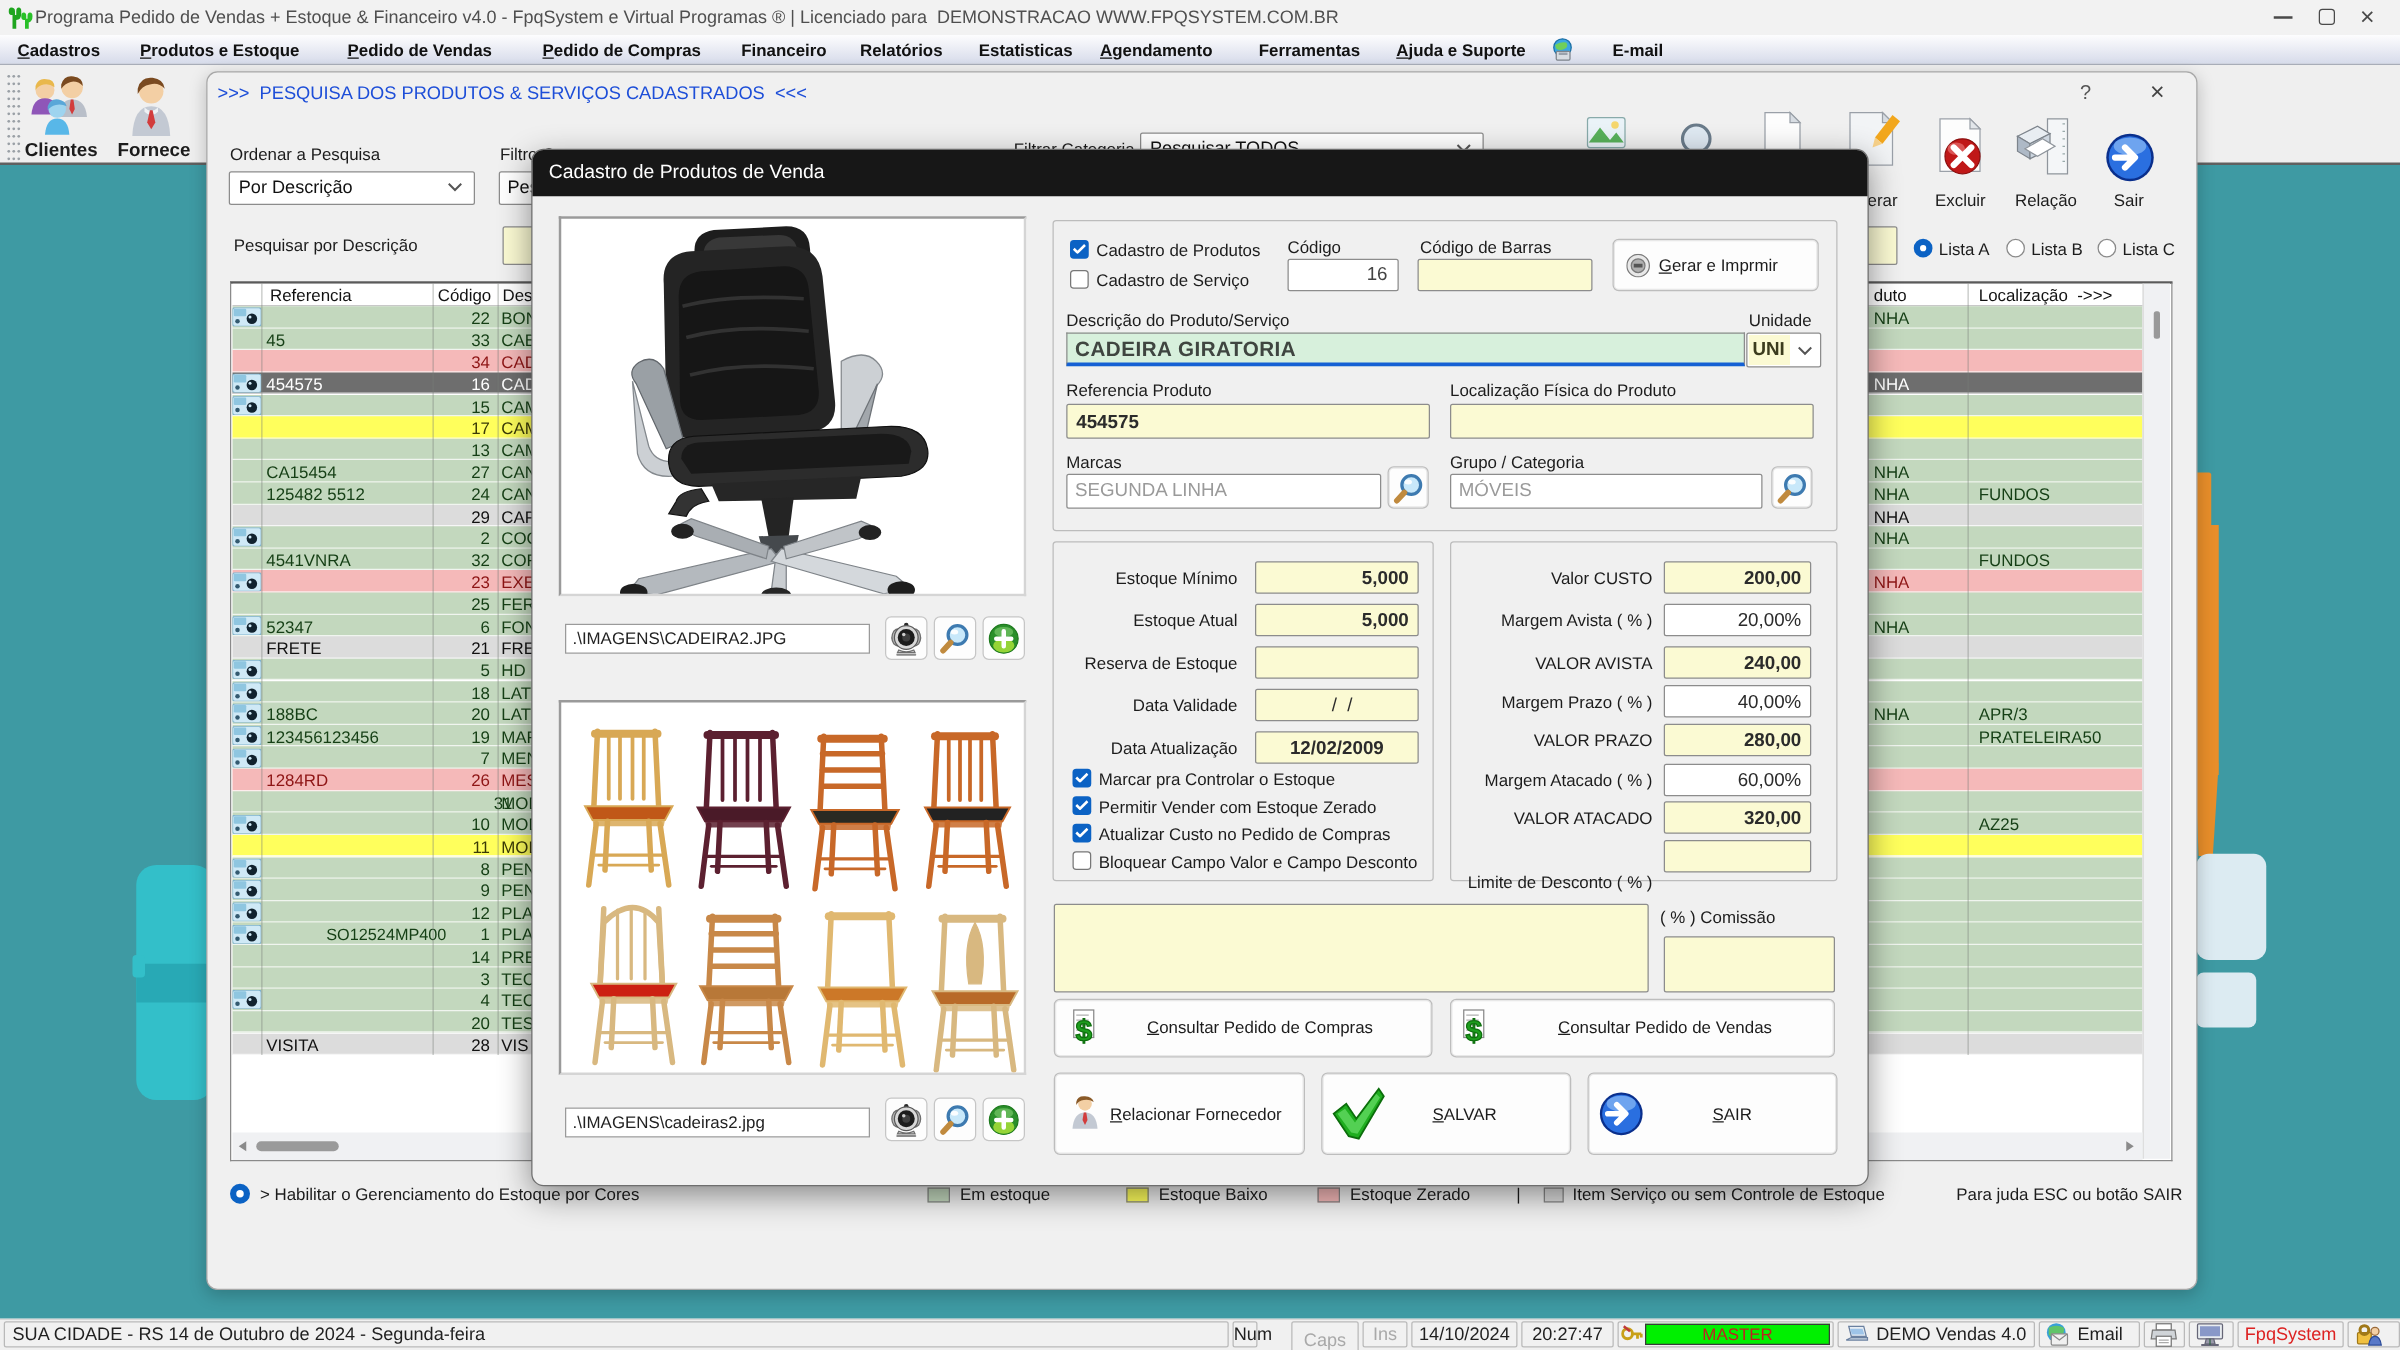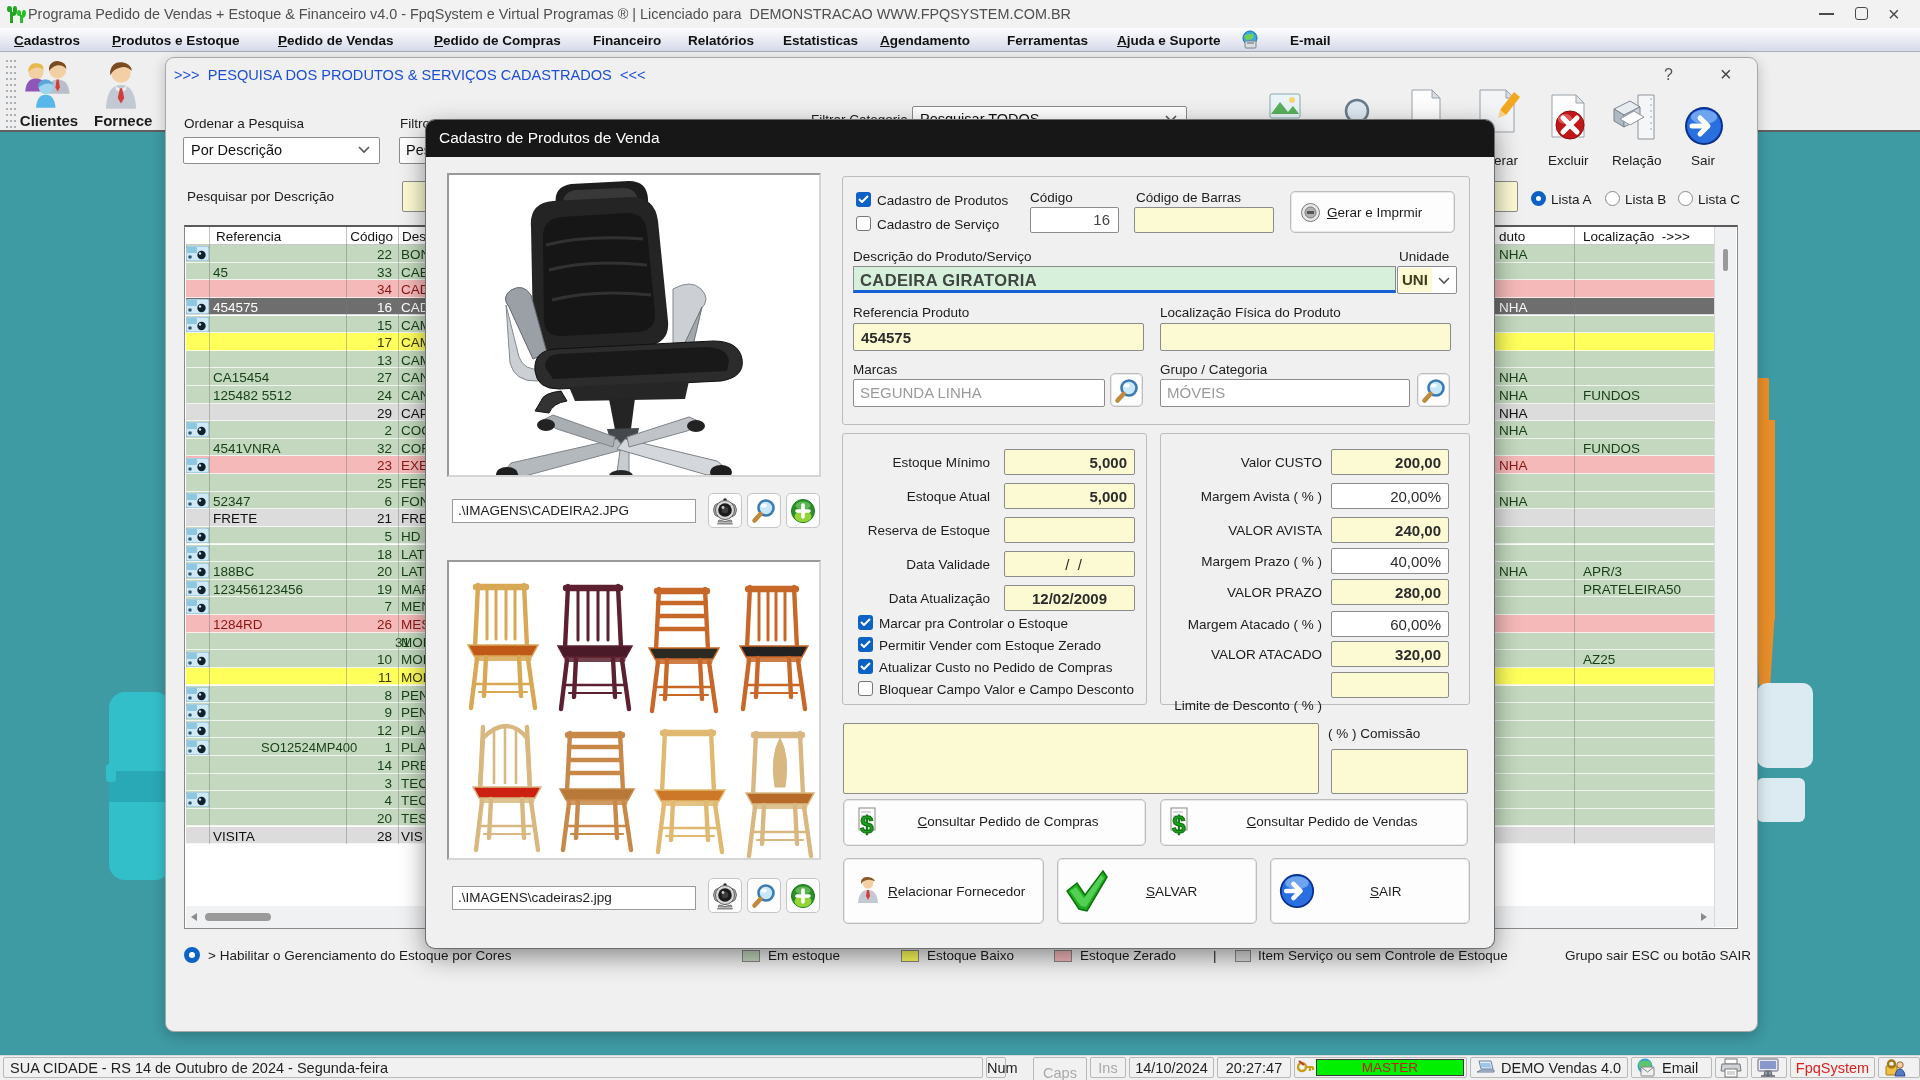--- a/index.html
+++ b/index.html
@@ -476,21 +476,21 @@
 <div class="abs lbl" style="left:208px;top:948px;">&gt; Habilitar o Gerenciamento do Estoque por Cores</div>
 <div class="abs" style="left:742px;top:950px;width:18px;height:12px;background:#c3d8be;border:1px solid #888;"></div>
 <div class="abs lbl" style="left:768px;top:948px;">Em estoque</div>
 <div class="abs" style="left:901px;top:950px;width:18px;height:12px;background:#ffff5c;border:1px solid #888;"></div>
 <div class="abs lbl" style="left:927px;top:948px;">Estoque Baixo</div>
 <div class="abs" style="left:1054px;top:950px;width:18px;height:12px;background:#f5b9b9;border:1px solid #888;"></div>
 <div class="abs lbl" style="left:1080px;top:948px;">Estoque Zerado</div>
 <div class="abs lbl" style="left:1213px;top:948px;">|</div>
 <div class="abs" style="left:1235px;top:950px;width:16px;height:12px;background:#dcdcdc;border:1px solid #888;"></div>
 <div class="abs lbl" style="left:1258px;top:948px;">Item Serviço ou sem Controle de Estoque</div>
-<div class="abs lbl" style="left:1565px;top:948px;">Grupo sair ESC ou botão SAIR</div>
+<div class="abs lbl" style="left:1565px;top:948px;">Para juda ESC ou botão SAIR</div>
 
 <div class="abs" style="left:426px;top:120px;width:1068px;height:828px;background:#f0f0f0;border-radius:9px;box-shadow:0 0 0 1px #6e6e6e,0 8px 26px rgba(0,0,0,.45);"></div>
 <div class="abs" style="left:426px;top:120px;width:1068px;height:37px;background:#171717;border-radius:9px 9px 0 0;"></div>
 <div class="abs" style="left:439px;top:129px;font-size:15.5px;color:#fff;">Cadastro de Produtos de Venda</div>
 
 <div class="abs" style="left:447px;top:173px;width:374px;height:304px;background:#fff;border:2px solid #9a9a9a;border-right-color:#d5d5d5;border-bottom-color:#d5d5d5;"></div>
 <div class="abs" style="left:447px;top:560px;width:374px;height:300px;background:#fff;border:2px solid #9a9a9a;border-right-color:#d5d5d5;border-bottom-color:#d5d5d5;"></div>
 
 <svg class="abs" style="left:449px;top:175px;" width="370" height="300" viewBox="0 0 370 300">
  <path d="M107 30 Q104 12 122 9 L180 6 Q198 6 199 24 Q201 44 184 46 L124 49 Q110 48 107 30 Z" fill="#1d1d1d"></path>

